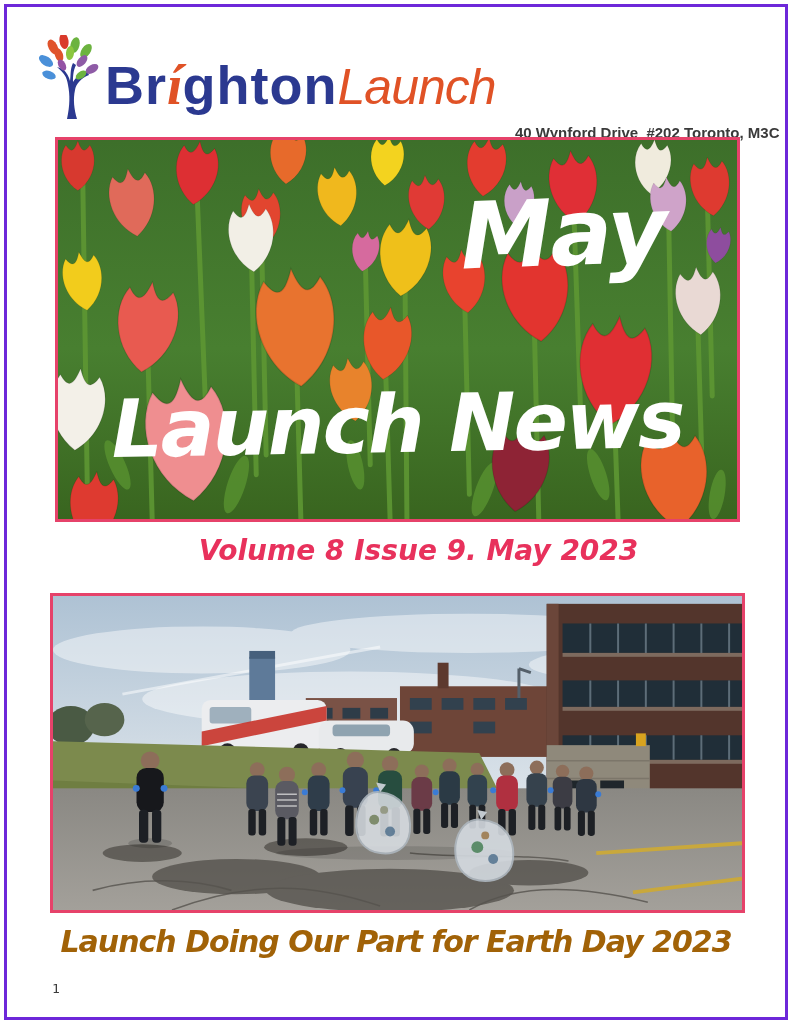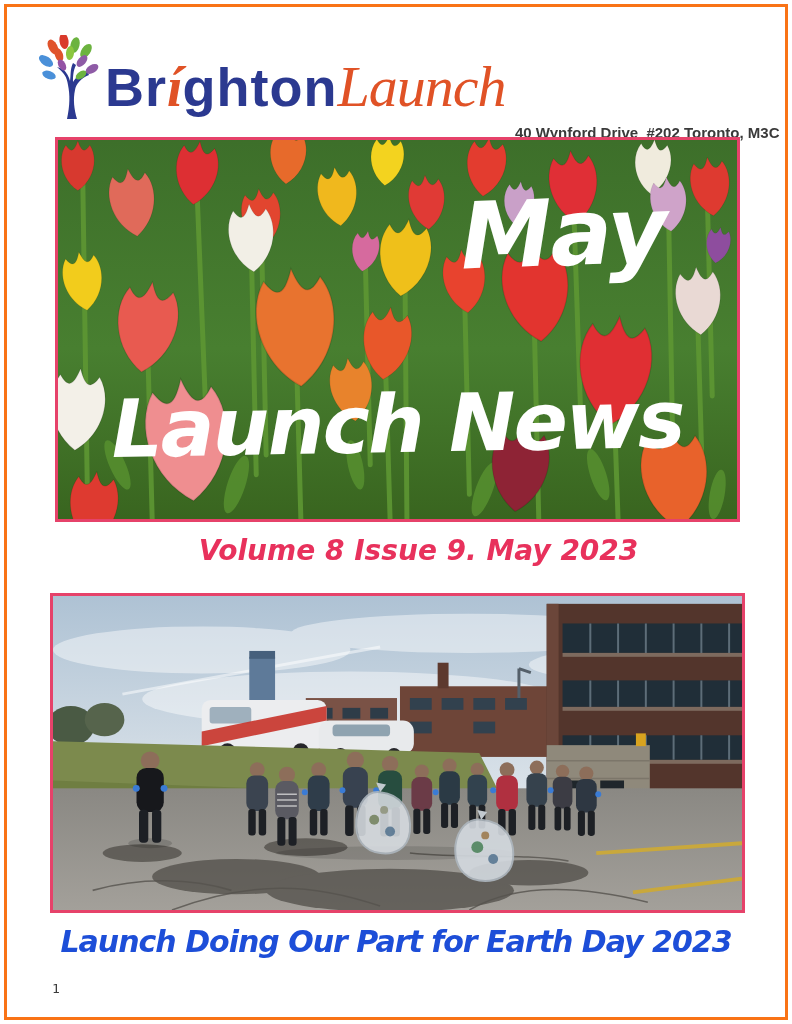--- a/index.html
+++ b/index.html
@@ -1,39 +1,39 @@
 <!DOCTYPE html>
 <html><head>
 <meta charset="utf-8">
 <style>
   html,body{margin:0;padding:0;width:792px;height:1024px;background:#fff;overflow:hidden;}
-  .sheet{position:absolute;left:4px;top:4px;right:4px;bottom:4px;border:3px solid #f97316;background:#fff;}
+  .sheet{position:absolute;left:4px;top:4px;right:4px;bottom:4px;border:3px solid #6d28d9;background:#fff;}
   .abs{position:absolute;}
 
   
   .logo{left:30px;top:28px;width:66px;height:84px;}
   .wordmark{left:98px;top:46px;display:flex;align-items:baseline;white-space:nowrap;}
   .wm-sans{font-family:"Liberation Sans",sans-serif;font-size:54px;font-weight:700;color:#2B3990;letter-spacing:1px;}
   .wm-i{font-family:"Liberation Serif",serif;font-size:56px;font-weight:700;font-style:italic;color:#E05226;}
-  .wm-serif{font-family:Liberation Serif, serif;font-size:58px;font-style:italic;font-weight:500;color:#E05226;letter-spacing:-1px;}
+  .wm-serif{font-family:Liberation Sans, sans-serif;font-size:50px;font-style:italic;font-weight:500;color:#E05226;letter-spacing:-1px;}
   .contact{left:508px;top:58px;font-family:"Liberation Sans",sans-serif;font-size:15px;font-weight:700;color:#3a3a3a;line-height:27px;white-space:pre-wrap;}
 
   
   .display{font-family:"DejaVu Sans",sans-serif;font-weight:bold;font-style:italic;}
 
   
   .photo{box-sizing:border-box;border:3px solid #E6426A;overflow:hidden;background:#3E6B2A;}
   .tulips{left:48px;top:130px;width:685px;height:385px;}
   .overlay-may{left:350px;top:40px;width:310px;text-align:center;font-size:92px;color:#fff;letter-spacing:-2px;transform:rotate(-2deg);}
   .overlay-news{left:0;right:0;top:238px;text-align:center;font-size:80px;color:#fff;letter-spacing:-2px;transform:rotate(-1deg);}
   .volume{left:0;right:0;top:527px;text-align:center;font-size:28px;color:#E8315C;letter-spacing:0px;padding-left:45px;}
 
   
   .earth{left:43px;top:586px;width:695px;height:320px;background:#BFCBD6;}
-  .caption{left:0;right:0;top:917px;text-align:center;font-size:30px;color:#1d4ed8;letter-spacing:-1px;}
+  .caption{left:0;right:0;top:917px;text-align:center;font-size:30px;color:#a16207;letter-spacing:-1px;}
 
   .pagenum{left:45px;top:974px;font-family:"DejaVu Sans Mono",monospace;font-size:13px;color:#3a3a3a;}
   svg{display:block;}
 </style>
 </head>
 <body>
 
 <div class="sheet">
 
   <div class="abs logo">

